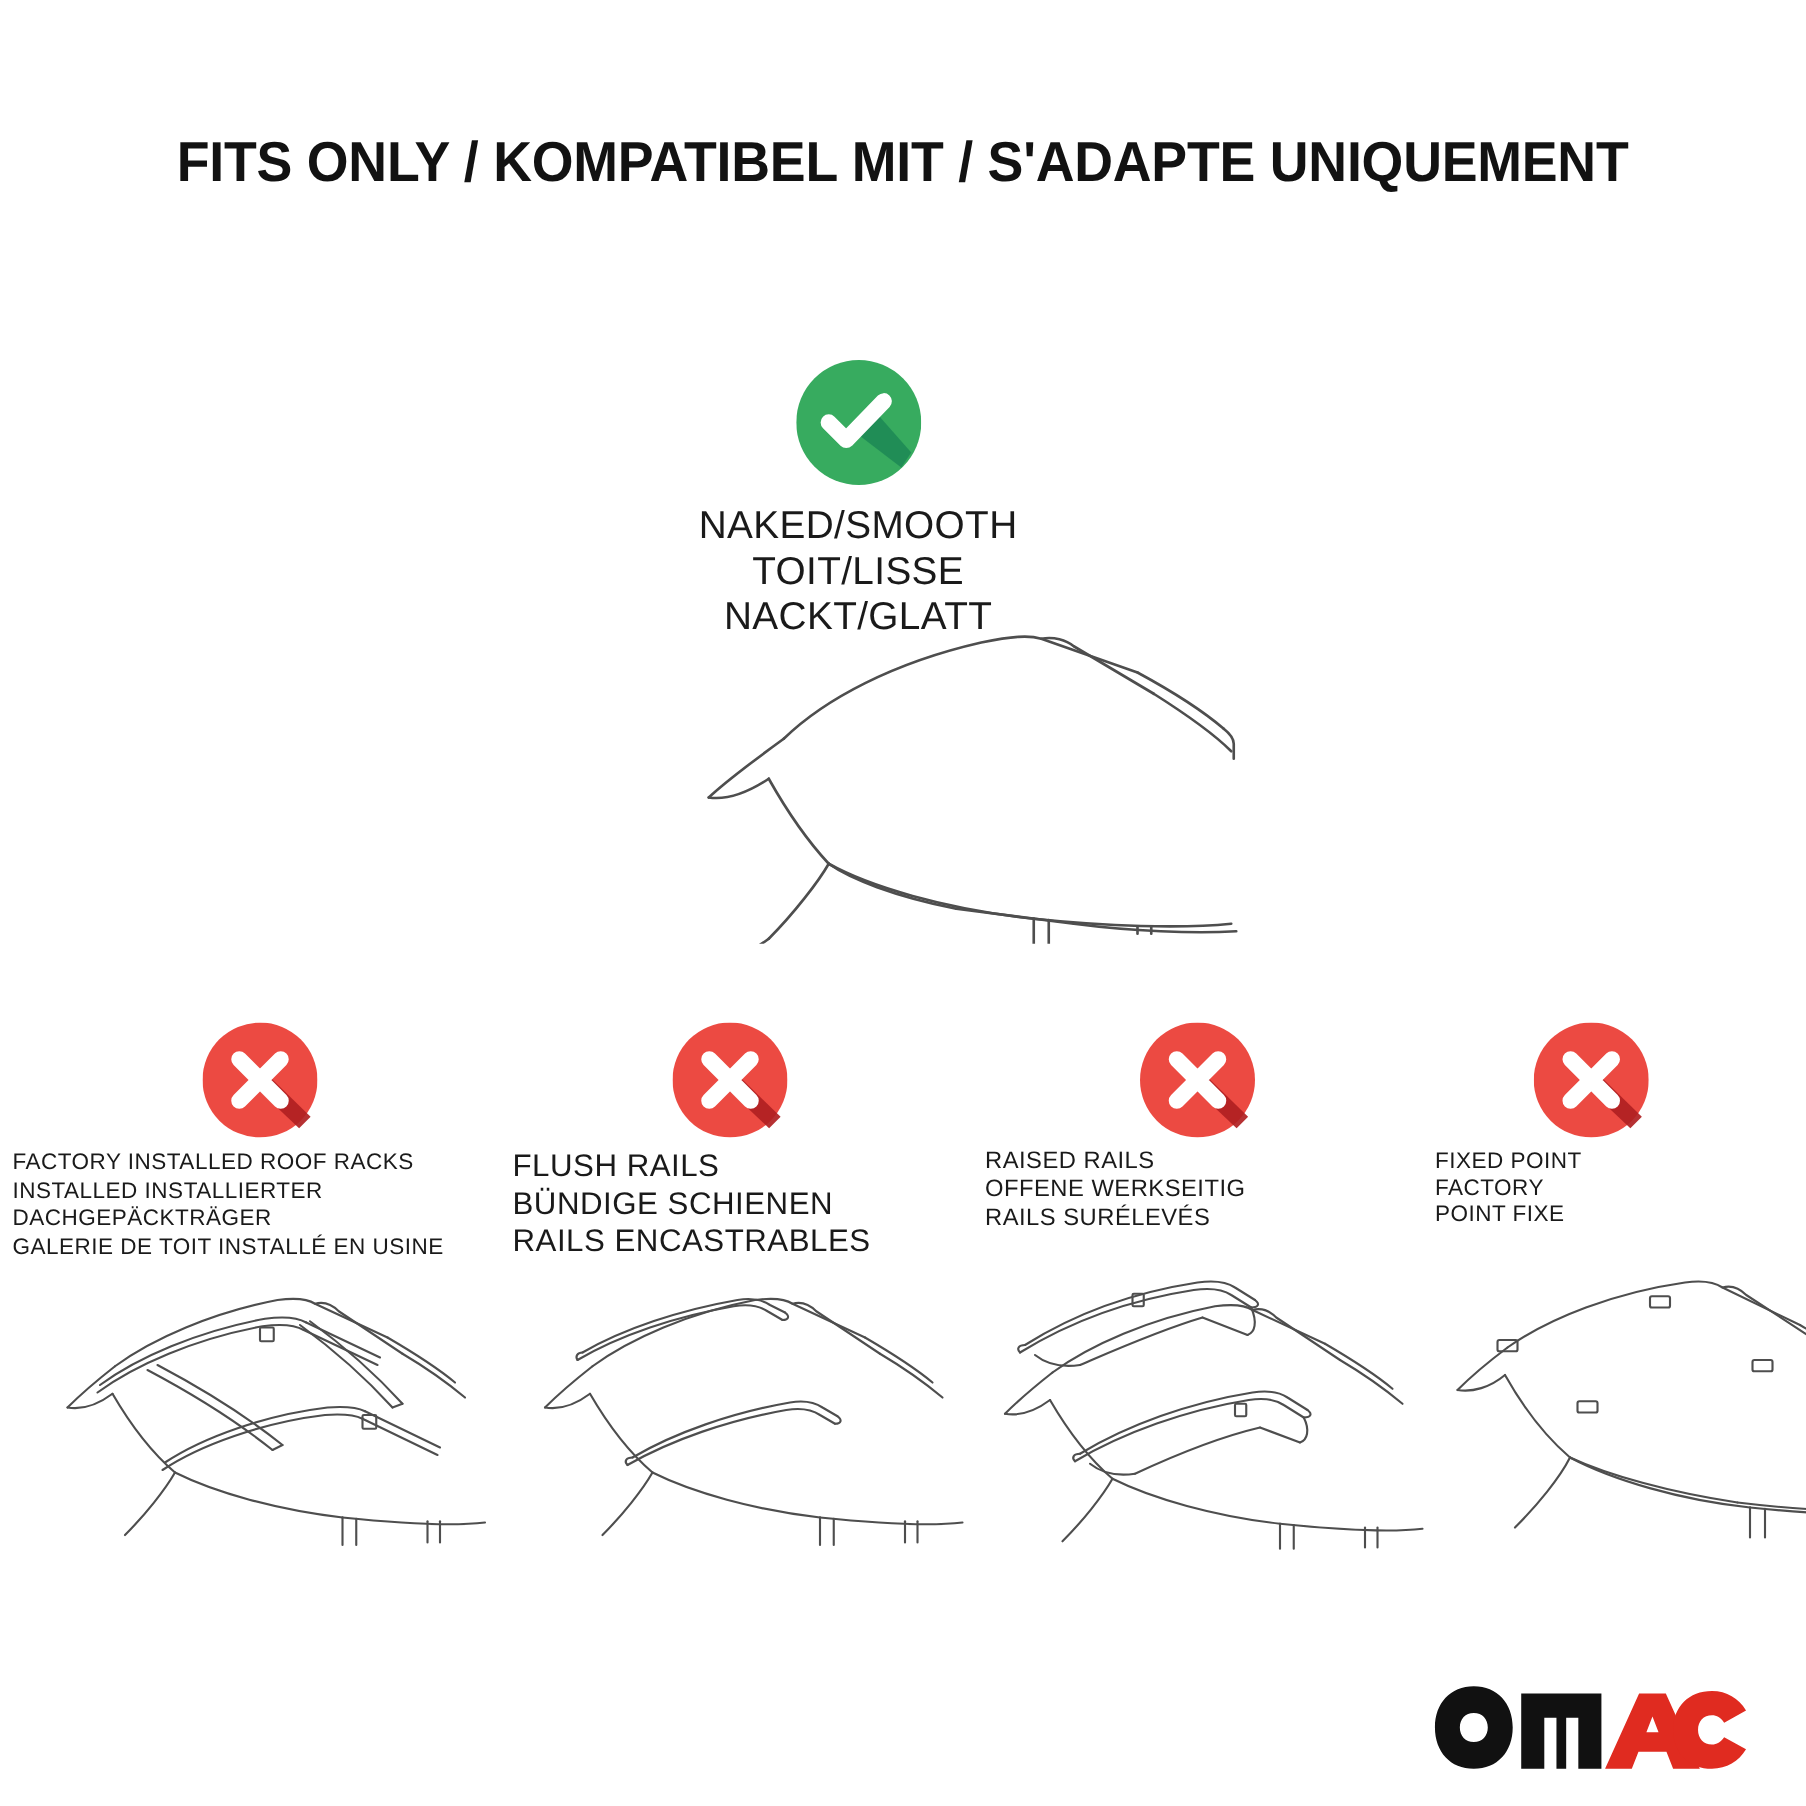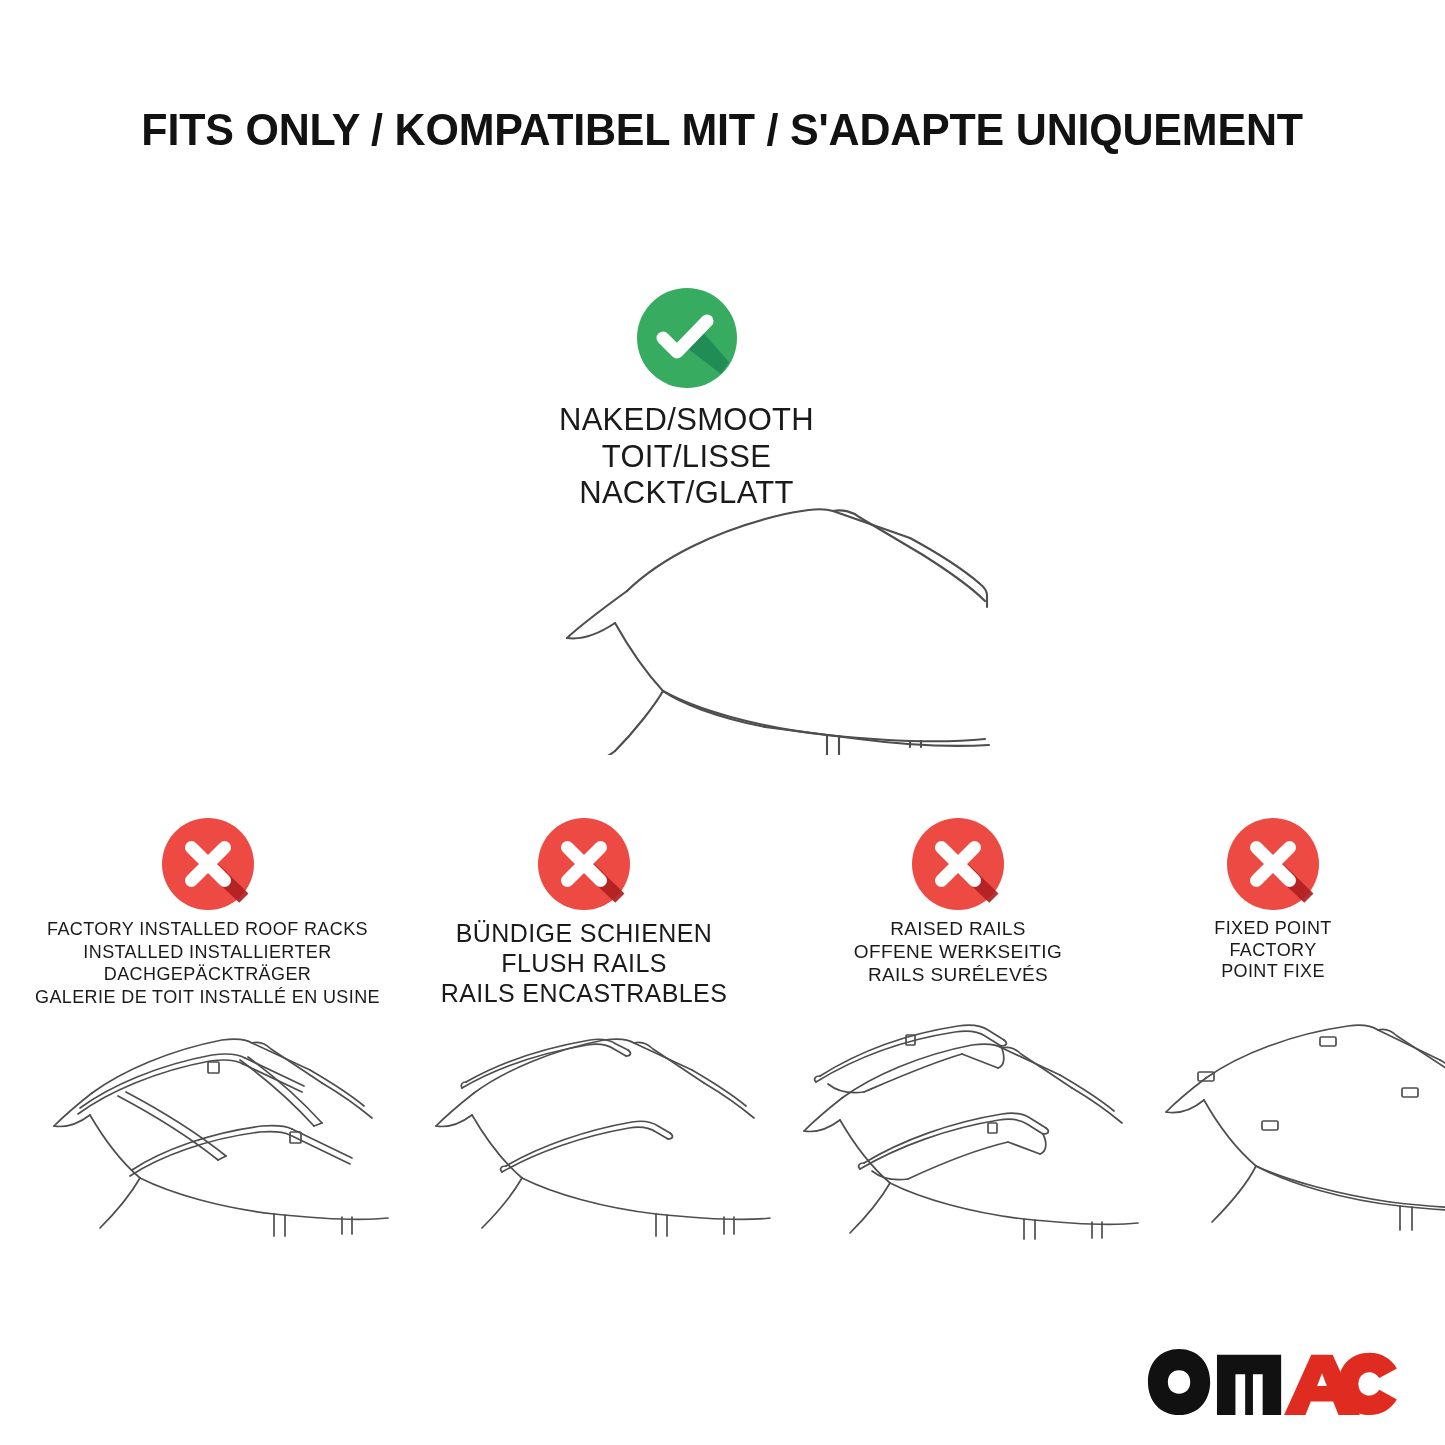--- a/index.html
+++ b/index.html
@@ -70,21 +70,20 @@
   .no-row {
     position: absolute;
     left: 0;
     top: 818px;
     width: 1445px;
     height: 430px;
   }
   .no-col {
     position: absolute;
     top: 0;
-    text-align: center;
   }
   .no-col.c1 { left: 10px;   width: 395px; }
   .no-col.c2 { left: 410px;  width: 348px; }
   .no-col.c3 { left: 788px;  width: 340px; }
   .no-col.c4 { left: 1148px; width: 250px; }
 
   .no-labels {
     margin-top: 8px;
     color: #1a1a1a;
     font-weight: 400;
@@ -177,22 +176,22 @@
     </div>
   </div>
 
   <div class="no-col c2">
     <svg class="badge" width="92" height="92" viewBox="0 0 100 100">
       <circle cx="50" cy="50" r="50" fill="#ec4a42"></circle>
       <path d="M55 44 L94 82 L84 92 L46 56 Z" fill="#b01f22" opacity="0.92"></path>
       <path d="M32 32 L68 68 M68 32 L32 68" fill="none" stroke="#ffffff" stroke-width="14" stroke-linecap="round" stroke-linejoin="round"></path>
     </svg>
     <div class="no-labels">
+      <div>FLUSH RAILS</div>
       <div>BÜNDIGE SCHIENEN</div>
-      <div>FLUSH RAILS</div>
       <div>RAILS ENCASTRABLES</div>
     </div>
   </div>
 
   <div class="no-col c3">
     <svg class="badge" width="92" height="92" viewBox="0 0 100 100">
       <circle cx="50" cy="50" r="50" fill="#ec4a42"></circle>
       <path d="M55 44 L94 82 L84 92 L46 56 Z" fill="#b01f22" opacity="0.92"></path>
       <path d="M32 32 L68 68 M68 32 L32 68" fill="none" stroke="#ffffff" stroke-width="14" stroke-linecap="round" stroke-linejoin="round"></path>
     </svg>

